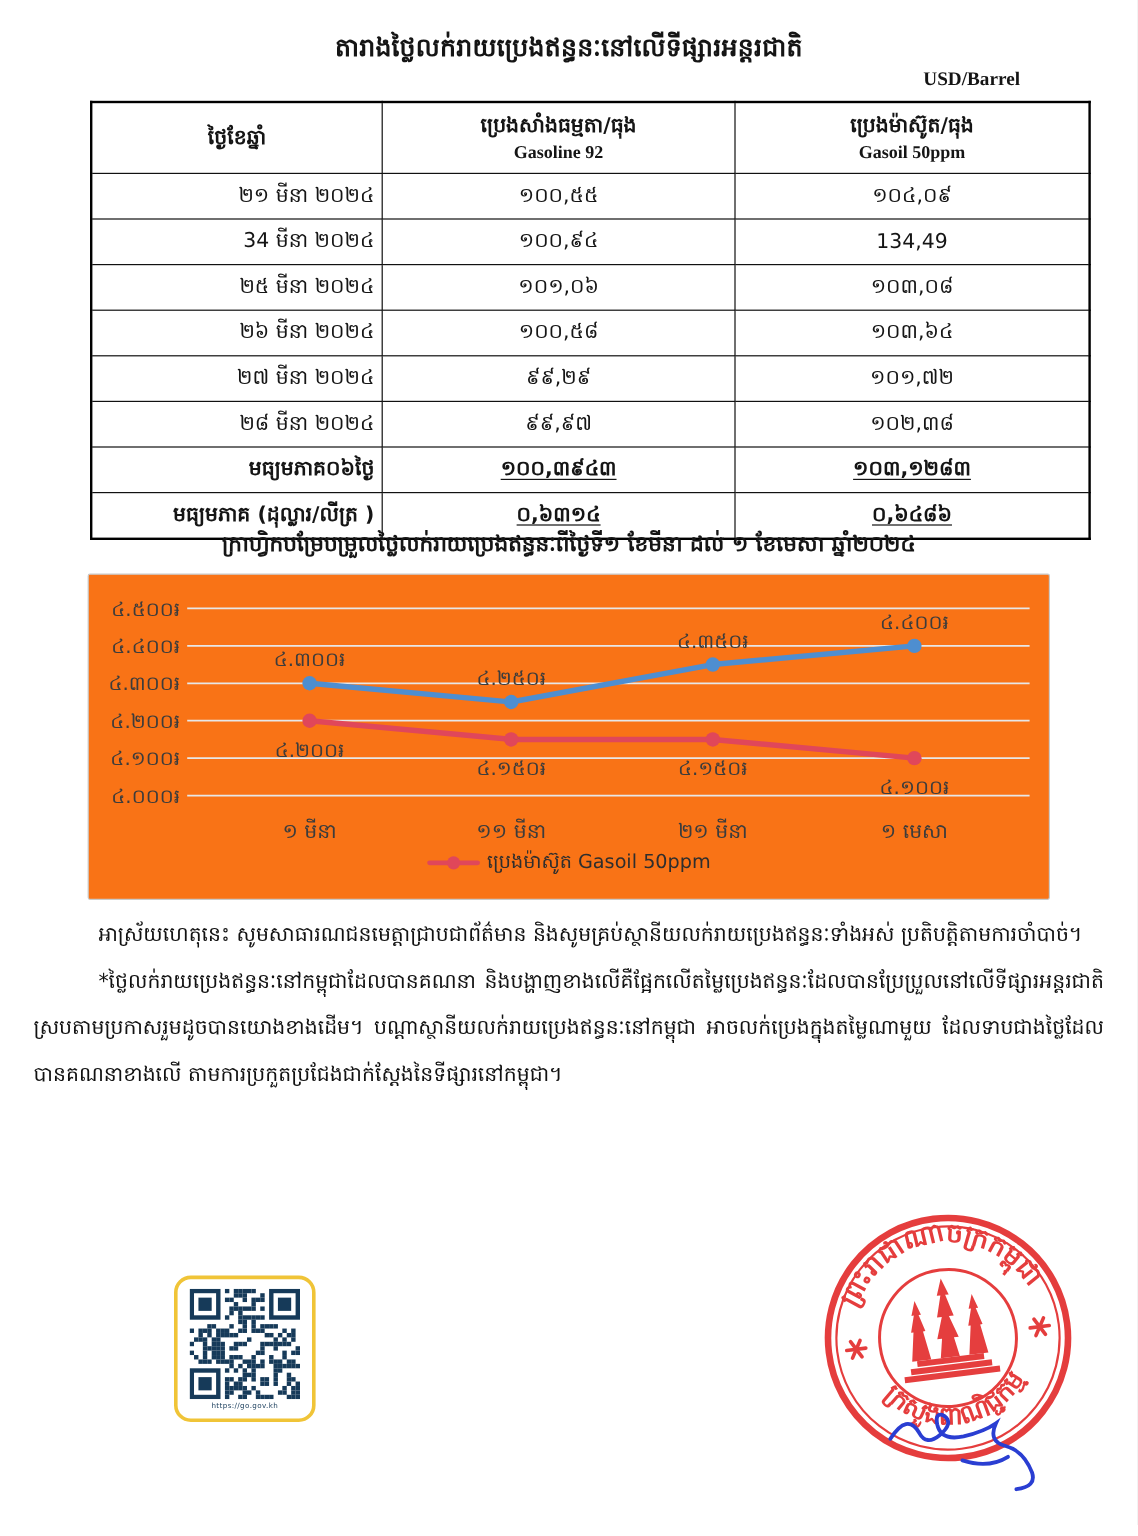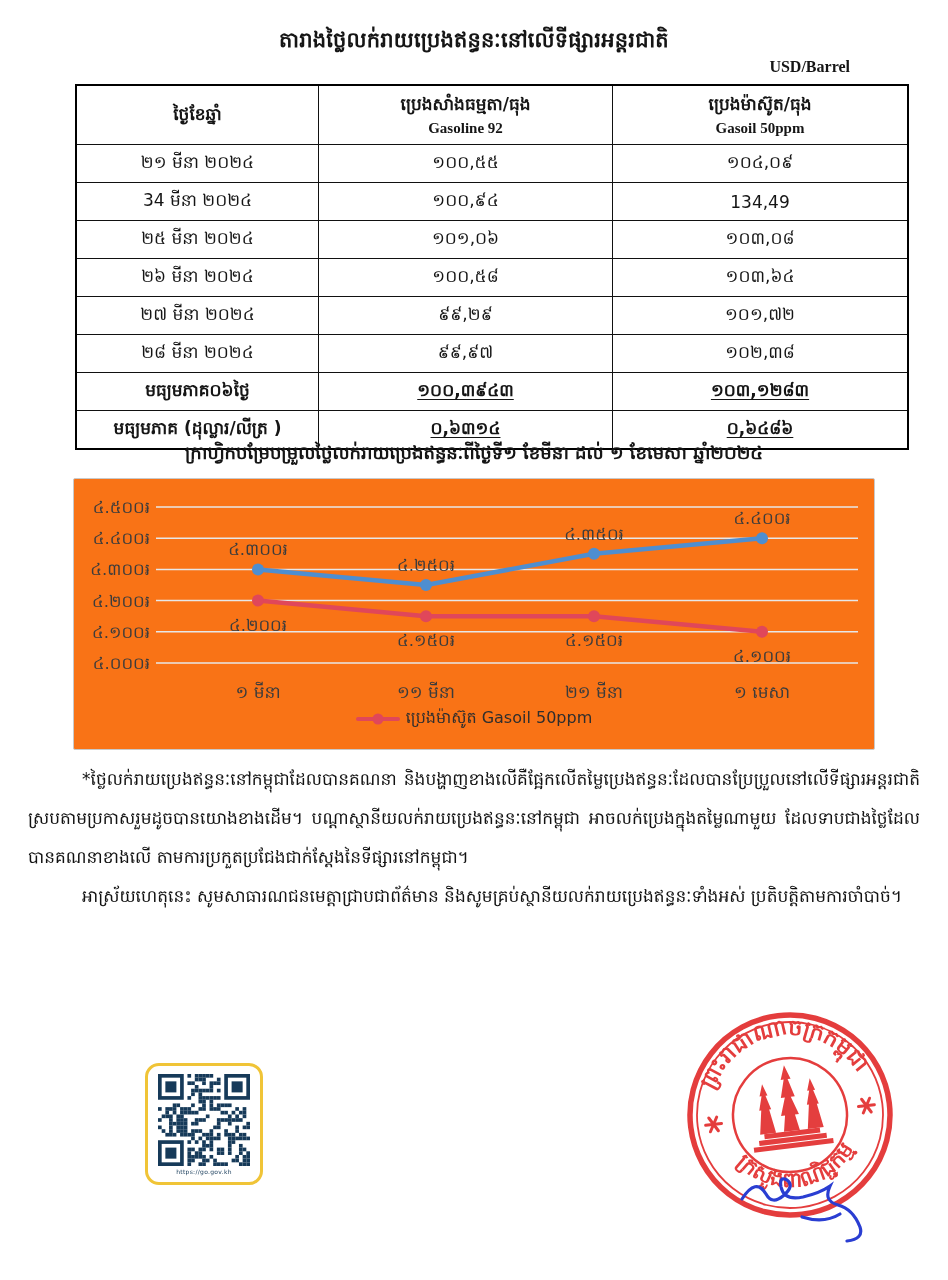--- a/index.html
+++ b/index.html
@@ -18,21 +18,21 @@
   table.price-table{
     position:absolute;top:84px;left:75px;width:806px;border-collapse:collapse;
     table-layout:fixed;
   }
   table.price-table th,table.price-table td{border:1.6px solid #111;}
   table.price-table{border:2.4px solid #000;}
   th.c1{width:233px;}th.c2{width:285px;}th.c3{width:286px;margin-top:19px;}
   table.price-table th{height:54px;font-size:17px;font-weight:bold;vertical-align:middle;padding:2px 4px;}
   table.price-table th .en{font-family:"Liberation Serif","DejaVu Serif",serif;font-size:15px;margin-top:2px;}
   table.price-table td{height:37px;font-size:17px;vertical-align:middle;padding:0 6px;}
-  td.date{text-align:center;padding-left:16px;margin-top:35px;}
+  td.date{text-align:right;padding-left:16px;margin-top:35px;}
   td.val{text-align:center;}
   tr.avg td.date{font-weight:bold;}
   span.avg{font-weight:bold;text-decoration:underline;text-underline-offset:3px;}
   .chart-title{
     position:absolute;top:441px;left:0;width:100%;text-align:center;margin:0;
     font-size:18px;font-weight:bold;
   }
   .chart-box{
     position:absolute;top:478px;left:73px;width:802px;height:272px;
     border:1px solid #c9c9c9;border-radius:2px;background:#f97316;box-sizing:border-box;
@@ -165,22 +165,22 @@
         <div class="legend-item">
           <span class="legend-marker" style="background: rgb(224, 71, 90);">
             <span class="legend-dot" style="background: rgb(224, 71, 90);"></span>
           </span>
           <span>ប្រេងម៉ាស៊ូត Gasoil 50ppm</span>
         </div>
       </div>
   </div>
 
   <div class="notes">
+    <p>អាស្រ័យហេតុនេះ សូមសាធារណជនមេត្តាជ្រាបជាព័ត៌មាន និងសូមគ្រប់ស្ថានីយលក់រាយប្រេងឥន្ធនៈទាំងអស់ ប្រតិបត្តិតាមការចាំបាច់។</p>
     <p>*ថ្លៃលក់រាយប្រេងឥន្ធនៈនៅកម្ពុជាដែលបានគណនា និងបង្ហាញខាងលើគឺផ្អែកលើតម្លៃប្រេងឥន្ធនៈដែលបានប្រែប្រួលនៅលើទីផ្សារអន្តរជាតិ ស្របតាមប្រកាសរួមដូចបានយោងខាងដើម។ បណ្តាស្ថានីយលក់រាយប្រេងឥន្ធនៈនៅកម្ពុជា អាចលក់ប្រេងក្នុងតម្លៃណាមួយ ដែលទាបជាងថ្លៃដែលបានគណនាខាងលើ តាមការប្រកួតប្រជែងជាក់ស្តែងនៃទីផ្សារនៅកម្ពុជា។</p>
-    <p>អាស្រ័យហេតុនេះ សូមសាធារណជនមេត្តាជ្រាបជាព័ត៌មាន និងសូមគ្រប់ស្ថានីយលក់រាយប្រេងឥន្ធនៈទាំងអស់ ប្រតិបត្តិតាមការចាំបាច់។</p>
   </div>
 
   <div class="qr-wrap">
     <svg width="92" height="92" viewBox="0 0 100 100">
         <rect x="32" y="0" width="4" height="4" fill="#163a59"></rect>
         <rect x="40" y="0" width="4" height="4" fill="#163a59"></rect>
         <rect x="44" y="0" width="4" height="4" fill="#163a59"></rect>
         <rect x="48" y="0" width="4" height="4" fill="#163a59"></rect>
         <rect x="52" y="0" width="4" height="4" fill="#163a59"></rect>
         <rect x="56" y="0" width="4" height="4" fill="#163a59"></rect>

